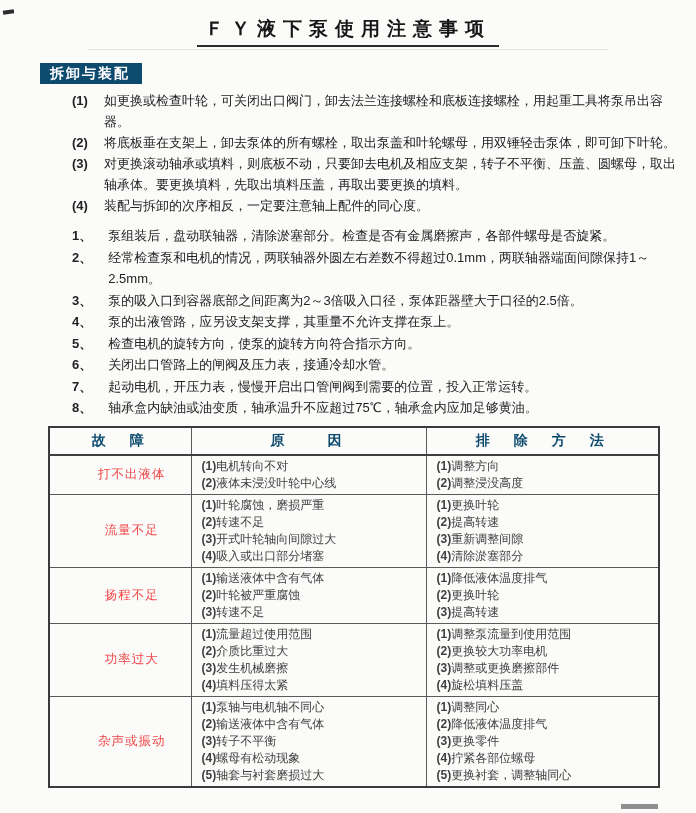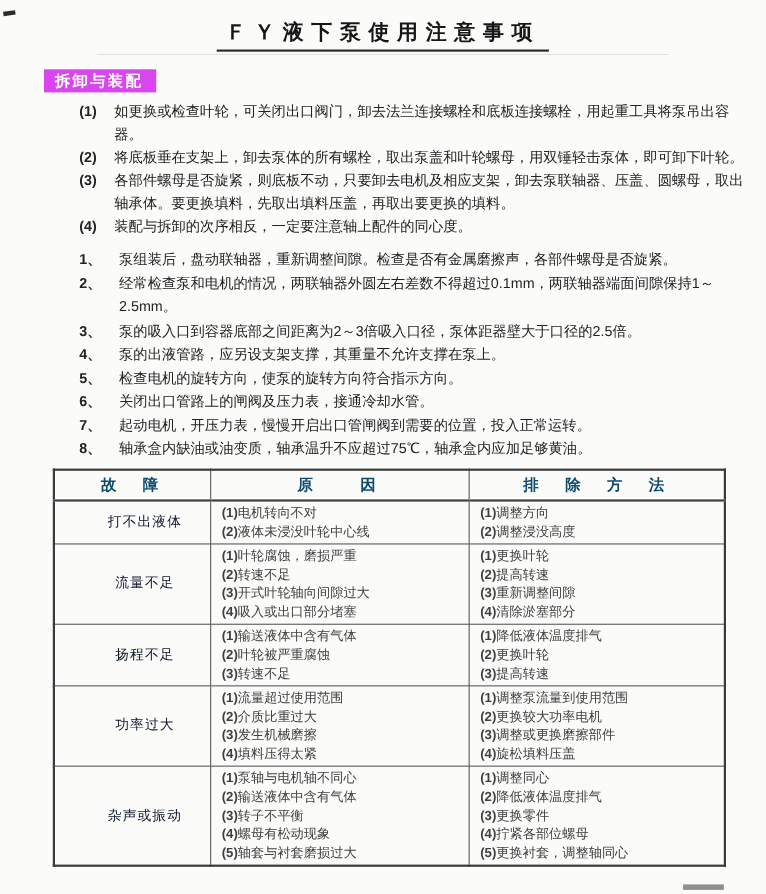--- a/index.html
+++ b/index.html
@@ -30,21 +30,21 @@
   .title-underline-faint {
     width:520px; height:0;
     margin:2px auto 0 auto;
     border-top:1px solid #e3e1df;
   }
 
   
   .badge {
     display:inline-block;
     margin-left:40px;
-    background:#d946ef;
+    background:#0c4a6e;
     color:#fdfdfd;
     font-size:14px;
     font-weight:bold;
     letter-spacing:2px;
     padding:3px 12px 3px 10px;
     line-height:15px;
   }
   .section-1 { margin-top:13px; }
   .section-2 { margin-top:9px; }
 
@@ -89,21 +89,21 @@
     color:#0c4a6e;
     border-bottom:2px solid #3f3f3f;
   }
   col.c-fault  { width:142px; }
   col.c-cause  { width:235px; }
   col.c-remedy { width:233px; }
   td.fault-cell {
     text-align:center;
     font-size:12.5px;
     letter-spacing:1px;
-    color:#0f172a;
+    color:#ef4444;
     padding-left:24px;
   }
   td.lines-cell {
     padding:2px 6px 2px 10px;
     vertical-align:middle;
   }
   .cell-line {
     font-size:12px;
     line-height:17px;
     white-space:nowrap;
@@ -142,34 +142,34 @@
         <div class="list-item">
           <span class="marker">(1)</span>
           <span class="item-text">如更换或检查叶轮，可关闭出口阀门，卸去法兰连接螺栓和底板连接螺栓，用起重工具将泵吊出容器。</span>
         </div>
         <div class="list-item">
           <span class="marker">(2)</span>
           <span class="item-text">将底板垂在支架上，卸去泵体的所有螺栓，取出泵盖和叶轮螺母，用双锤轻击泵体，即可卸下叶轮。</span>
         </div>
         <div class="list-item">
           <span class="marker">(3)</span>
-          <span class="item-text">各部件螺母是否旋紧，则底板不动，只要卸去电机及相应支架，卸去泵联轴器、压盖、圆螺母，取出轴承体。要更换填料，先取出填料压盖，再取出要更换的填料。</span>
+          <span class="item-text">对更换滚动轴承或填料，则底板不动，只要卸去电机及相应支架，转子不平衡、压盖、圆螺母，取出轴承体。要更换填料，先取出填料压盖，再取出要更换的填料。</span>
         </div>
         <div class="list-item">
           <span class="marker">(4)</span>
           <span class="item-text">装配与拆卸的次序相反，一定要注意轴上配件的同心度。</span>
         </div>
       </div>
   </div>
 
   <div class="section section-2">
     <div class="items">
         <div class="list-item">
           <span class="marker">1、</span>
-          <span class="item-text">泵组装后，盘动联轴器，重新调整间隙。检查是否有金属磨擦声，各部件螺母是否旋紧。</span>
+          <span class="item-text">泵组装后，盘动联轴器，清除淤塞部分。检查是否有金属磨擦声，各部件螺母是否旋紧。</span>
         </div>
         <div class="list-item">
           <span class="marker">2、</span>
           <span class="item-text">经常检查泵和电机的情况，两联轴器外圆左右差数不得超过0.1mm，两联轴器端面间隙保持1～2.5mm。</span>
         </div>
         <div class="list-item">
           <span class="marker">3、</span>
           <span class="item-text">泵的吸入口到容器底部之间距离为2～3倍吸入口径，泵体距器壁大于口径的2.5倍。</span>
         </div>
         <div class="list-item">

